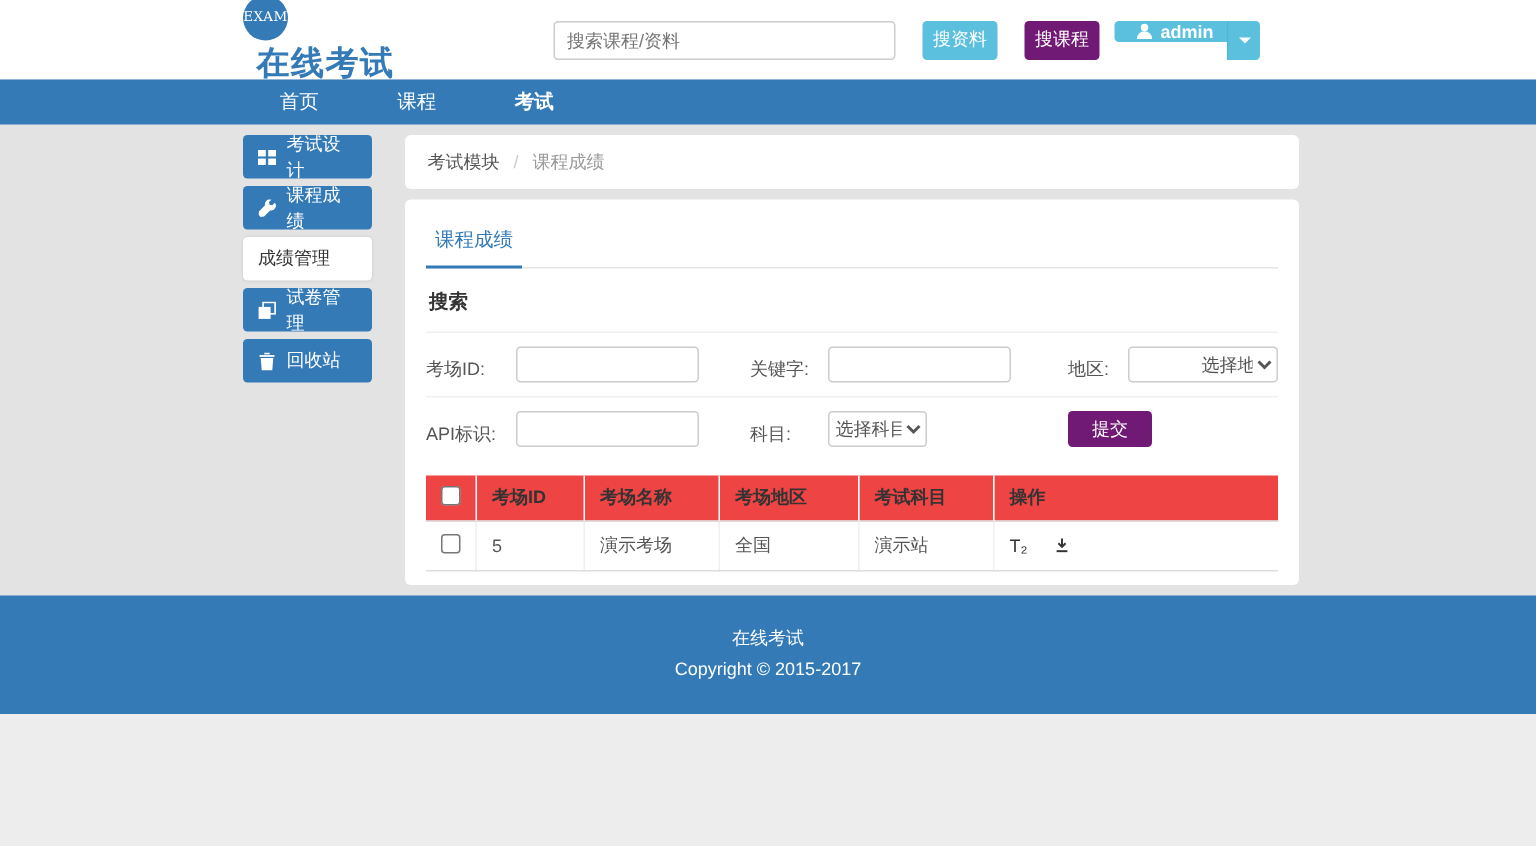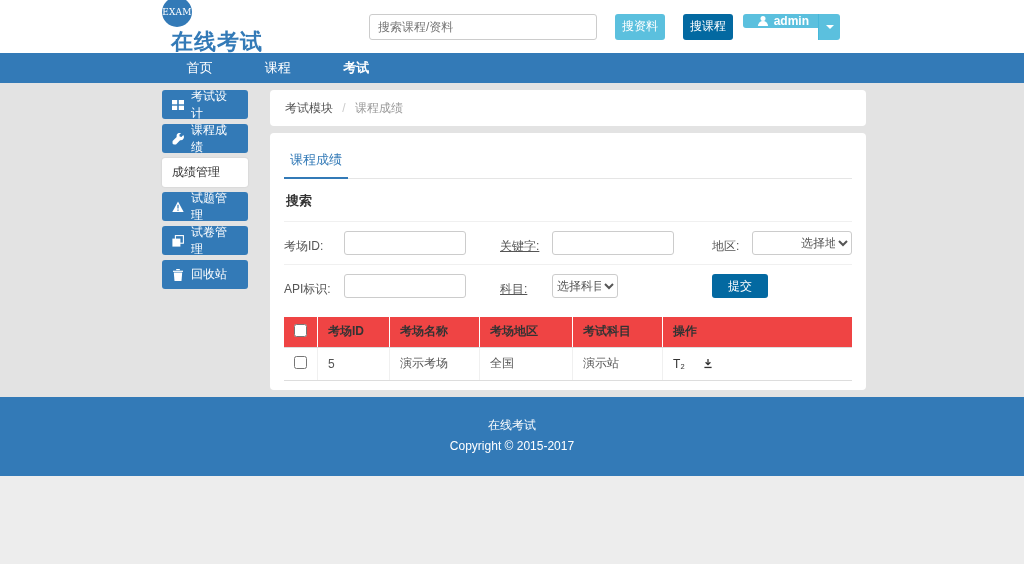--- a/index.html
+++ b/index.html
@@ -14,21 +14,21 @@
   .logo-circle { width:30px; height:30px; border-radius:50%; background:#337ab7; color:#fff;
                  display:flex; align-items:center; justify-content:center;
                  font-family:"DejaVu Serif","Liberation Serif",serif; font-size:9px; letter-spacing:.3px; }
   .site-title { color:#337ab7; font-size:22px; font-weight:bold; margin-left:9px; letter-spacing:1px; }
   .search-group { display:flex; align-items:flex-end; margin-left:106px; }
   .search-input { width:228px; height:26px; border:1px solid #ccc; border-radius:3px; padding:0 8px;
                   font-size:12px; color:#555; outline:none; }
   .btn { border:none; border-radius:3px; color:#fff; font-size:12px; cursor:pointer;
          font-family:inherit; display:inline-flex; align-items:center; justify-content:center; }
   .btn-info { background:#5bc0de; }
-  .btn-primary { background:#0369a1; }
+  .btn-primary { background:#701a75; }
   .btn-sm { height:26px; padding:0 7px; }
   .search-group .btn { margin-left:18px; }
   .user-group { display:flex; margin-left:auto; margin-right:26px; }
   .user-main { height:14px; padding:0 9px; border-radius:3px 0 0 3px;font-weight:bold; }
   .user-main span { margin-left:5px; }
   .user-caret { height:26px; width:22px; border-radius:0 3px 3px 0; border-left:1px solid #46b8da; }
   .caret { width:0; height:0; border-left:4px solid transparent; border-right:4px solid transparent;
            border-top:4px solid #fff; display:inline-block; }
 
   
@@ -50,21 +50,21 @@
   .breadcrumb-sep { color:#ccc; margin:0 6px; }
   .breadcrumb-cur { color:#999; }
   .main-panel { height:257px; padding:12px 14px 0; }
   .tabs-row { border-bottom:1px solid #e5e5e5; }
   .tab { display:inline-block; color:#337ab7; font-size:13px; padding:6px 6px 8px;
          border-bottom:2px solid #337ab7; margin-bottom:-1px; cursor:pointer; }
   .search-title { font-size:13px; font-weight:bold; color:#333; padding:13px 2px 11px; }
   .form-row { display:flex; align-items:flex-end; border-top:1px solid #f0f0f0; padding:9px 0; }
   .form-row label { color:#555; font-size:12px; }
   .fl1 { width:60px; }
-  .fl2 { width:52px; margin-left:34px;text-decoration:underline; }
+  .fl2 { width:52px; margin-left:34px; }
   .fl3 { width:40px; margin-left:38px; }
   .form-input { width:122px; height:24px; border:1px solid #ccc; border-radius:3px; padding:0 6px;
                 font-size:12px; color:#555; outline:none; }
   .sel { height:24px; border:1px solid #ccc; border-radius:3px; font-size:12px; color:#555;
          background:#fff; outline:none; font-family:inherit; }
   .sel-region { width:100px;padding-left:44px; }
   .sel-subject { width:66px; }
   .submit-btn { margin-left:94px; height:24px; padding:0 16px; }
 
   
@@ -142,30 +142,20 @@
     <div class="side-btn">
       <span class="icn">
         <svg width="12" height="12" viewBox="0 0 12 12" fill="#fff">
             <path d="M11.3 2.1 9.5 3.9l-1.8-.4-.4-1.8L9.1 0a3.3 3.3 0 0 0-4.4 3.9L.6 8l-.1 2.4 1.2 1.2 2.3-.2 4.1-4.1A3.3 3.3 0 0 0 11.3 2.1z"></path>
           </svg>
       </span>
       <span>课程成绩</span>
     </div>
     <div class="side-btn active">
       <span>成绩管理</span>
-    </div>
-    <div class="side-btn">
-      <span class="icn">
-        <svg width="12" height="12" viewBox="0 0 12 12">
-            <path d="M6 .6 11.7 11H.3z" fill="#fff"></path>
-            <rect x="5.4" y="3.8" width="1.2" height="3.7" fill="#337ab7"></rect>
-            <rect x="5.4" y="8.5" width="1.2" height="1.3" fill="#337ab7"></rect>
-          </svg>
-      </span>
-      <span>试题管理</span>
     </div>
     <div class="side-btn">
       <span class="icn">
         <svg width="12" height="12" viewBox="0 0 12 12">
             <rect x="3.4" y=".6" width="8" height="7.6" fill="none" stroke="#fff" stroke-width="1.1"></rect>
             <rect x="0.4" y="3.6" width="8" height="8" fill="#fff"></rect>
           </svg>
       </span>
       <span>试卷管理</span>
     </div>

